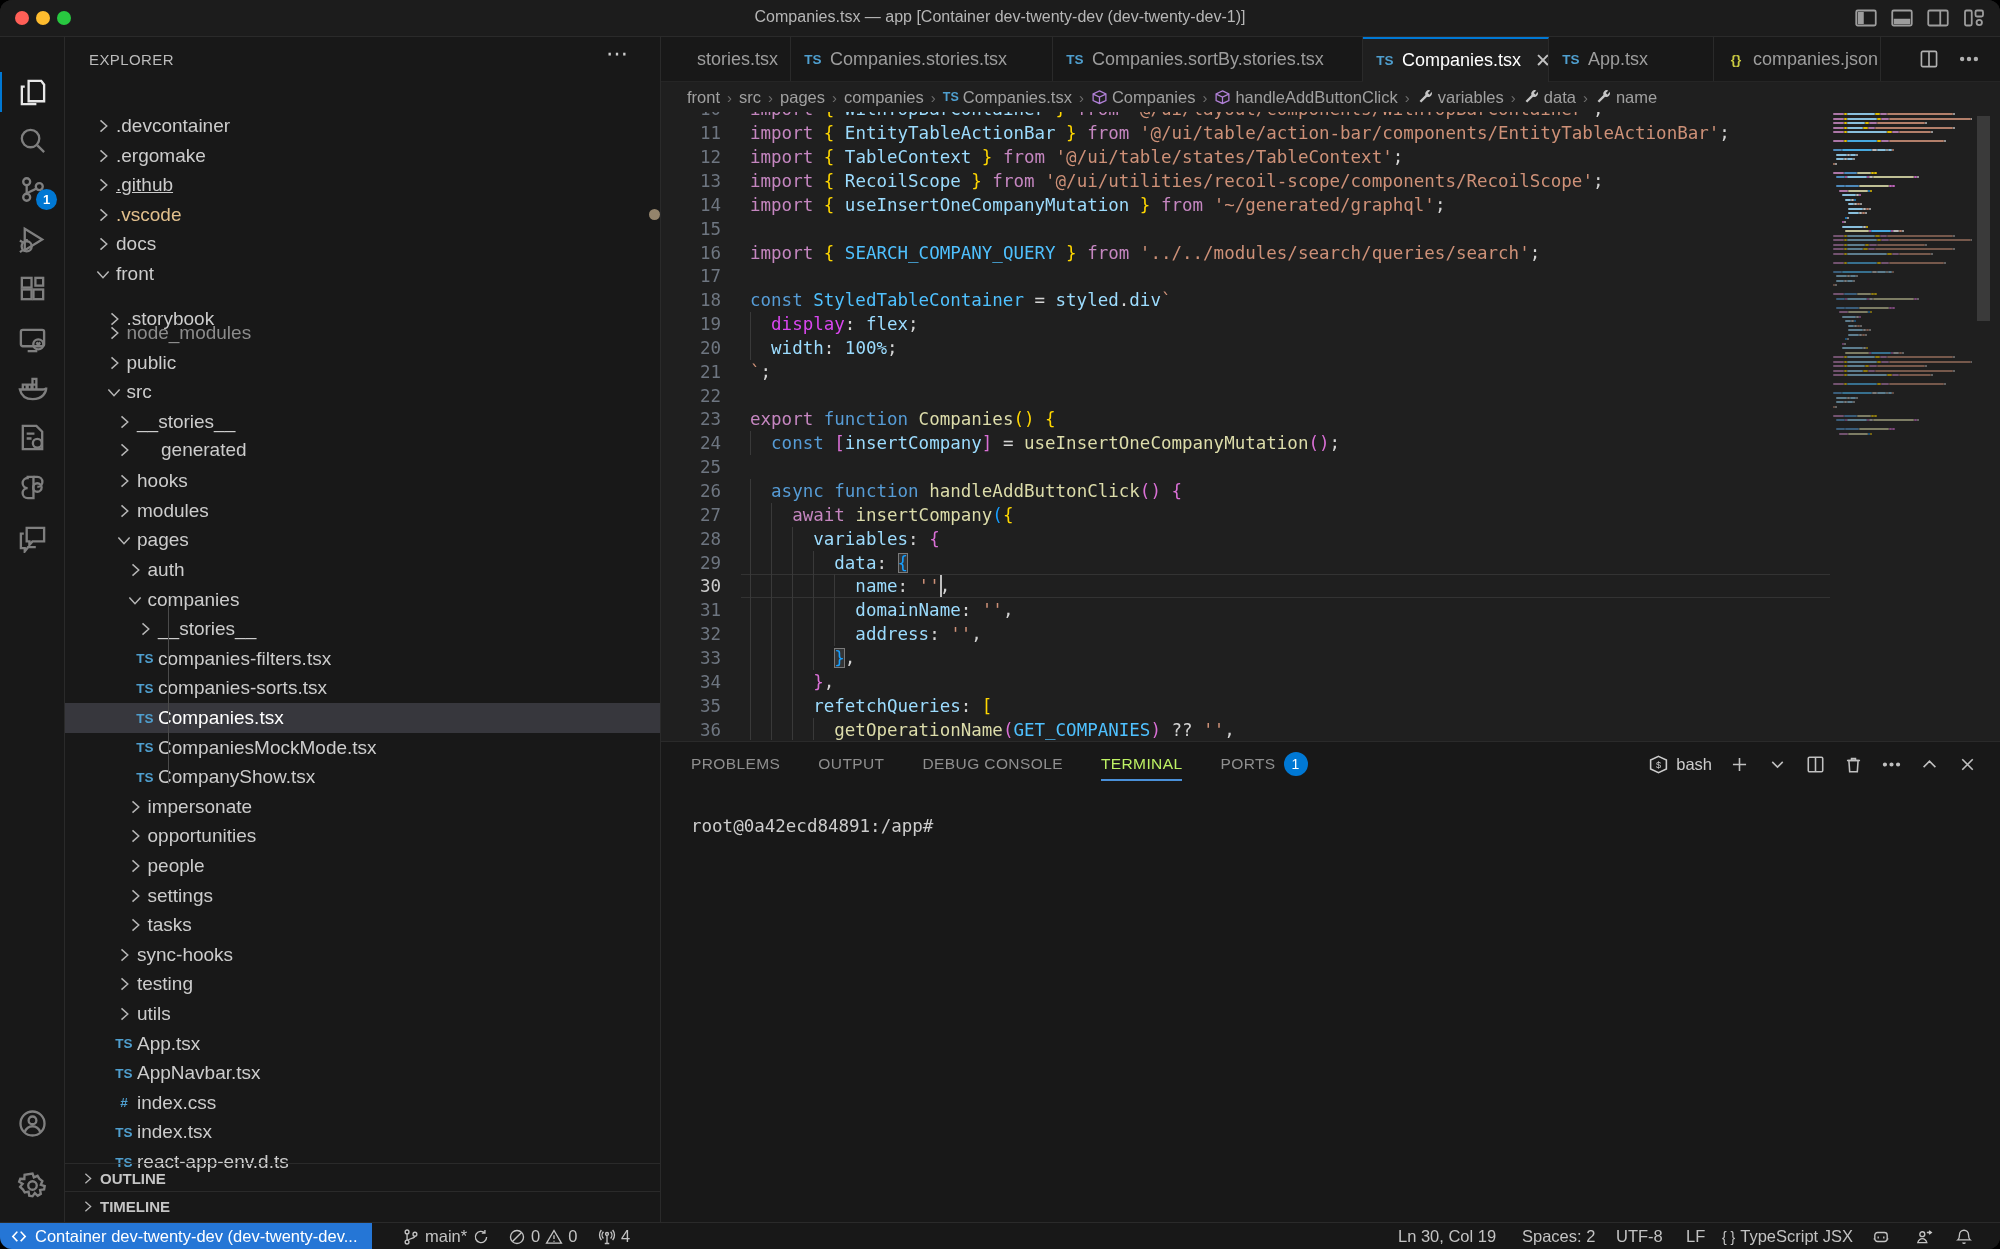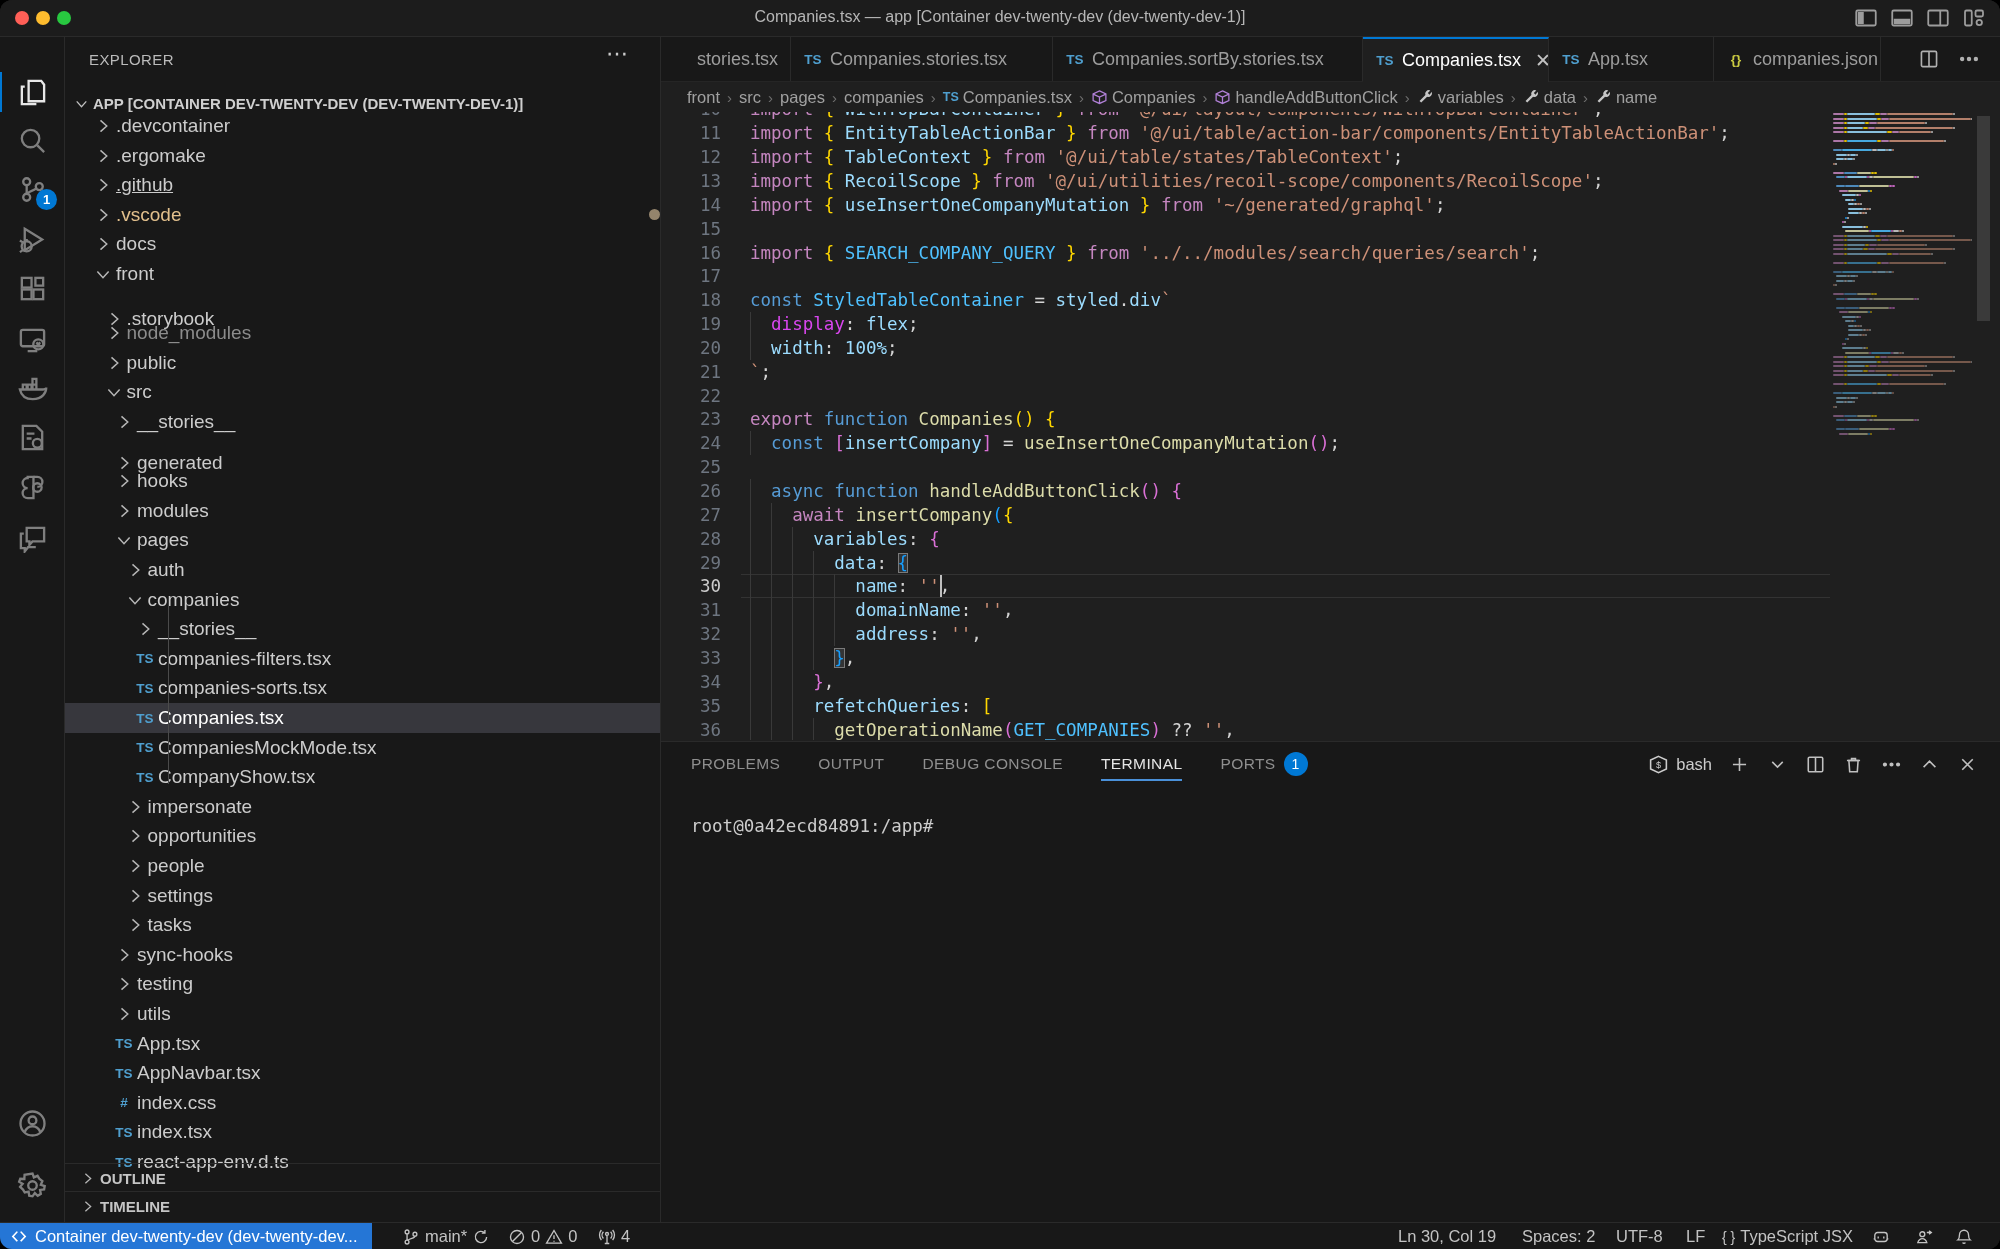--- a/index.html
+++ b/index.html
@@ -61,21 +61,21 @@
   
   #minimap{left:1831px;top:112px;width:141px;height:628px;background:#1f1f1f;overflow:hidden;}
   .mrow{position:relative;height:4.5px;}
   .mrow i{position:absolute;top:1px;height:2.4px;border-radius:1px;display:block;}
   #vsb{left:1974px;top:112px;width:20px;height:628px;}
   #vsb .thumb{position:absolute;left:3px;top:4px;width:13px;height:205px;background:rgba(130,130,130,.28);}
   
   #panel{left:661px;top:741px;width:1339px;height:481px;background:#181818;border-top:1px solid #2a2a2a;}
   #ptabs{position:absolute;left:30px;top:0;height:44px;display:flex;gap:38px;align-items:center;font-size:15.5px;letter-spacing:.4px;color:#8f8f8f;}
   .ptab{position:relative;height:44px;display:flex;align-items:center;gap:8px;}
-  .ptab.active{color:#e5e5e5;}
+  .ptab.active{color:#bef264;}
   .ptab.active::after{content:"";position:absolute;left:0;right:0;bottom:5px;height:2px;background:#4a90d9;}
   .pbadge{min-width:24px;height:24px;border-radius:12px;background:#0078d4;color:#fff;text-align:center;line-height:24px;font-size:14px;}
   #pactions{position:absolute;right:22px;top:0;height:44px;display:flex;align-items:center;gap:17px;color:#c0c0c0;}
   #pactions .ic{width:21px;height:21px;}
   #bashlbl{display:flex;align-items:center;gap:7px;font-size:16.5px;color:#cccccc;}
   #prompt{position:absolute;left:30px;top:74px;font-family:"DejaVu Sans Mono",monospace;font-size:17.5px;color:#cccccc;}
   
   #status{left:0;top:1222px;width:2000px;height:27px;background:#181818;border-top:1px solid #2a2a2a;font-size:16.5px;color:#c3c3c3;}
   #remote{position:absolute;left:0;top:0;height:27px;background:#2576d6;color:#fff;display:flex;align-items:center;padding:0 14px 0 10px;gap:7px;max-width:390px;}
   #remote .ic{width:18px;height:18px;}
@@ -227,28 +227,20 @@
             <circle cx="8" cy="8" r="2.2"></circle>
             <path d="M8 1.8l.7 2 1.9-.8.9 1.5 1.6 1.2-.8 1.9 2 .7-.3 1.7-2.1.3.4 2-1.6 1-1.5-1.4-1.2 1.7-1.7-.3-.3-2.1-2 .4-.9-1.5-1.5-1.4 1.3-1.6-1.8-1 .6-1.6 2.1.1.1-2.1z"></path>
           </svg>
         </span>
       </div>
     </div>
 
   <div class="abs" id="sidebar">
     <div id="sb-head">EXPLORER</div>
     <div id="sb-more">⋯</div>
-    <div id="sb-section">
-        <span class="ic ">
-          <svg viewBox="0 0 16 16" fill="none" stroke="currentColor" stroke-width="1.2">
-            <path d="M3.5 6l4.5 5 4.5-5"></path>
-          </svg>
-        </span>
-        <span>APP [CONTAINER DEV-TWENTY-DEV (DEV-TWENTY-DEV-1)]</span>
-      </div>
     <div id="tree">
         <div class="trow" style="top: 74px; padding-left: 28px;">
           <span class="chev ic">
             <svg viewBox="0 0 16 16" fill="none" stroke="currentColor" stroke-width="1.2">
               <path d="M6 3.5l5 4.5-5 4.5"></path>
             </svg>
           </span>
           <span style="color:#cccccc;margin-left:3px">.devcontainer</span>
         </div>
         <div class="trow" style="top: 103.6px; padding-left: 28px;">
@@ -325,21 +317,21 @@
           <span style="color:#cccccc;margin-left:3px">src</span>
         </div>
         <div class="trow" style="top: 370px; padding-left: 49px;">
           <span class="chev ic">
             <svg viewBox="0 0 16 16" fill="none" stroke="currentColor" stroke-width="1.2">
               <path d="M6 3.5l5 4.5-5 4.5"></path>
             </svg>
           </span>
           <span style="color:#cccccc;margin-left:3px">__stories__</span>
         </div>
-        <div class="trow" style="top: 411px; padding-left: 49px;">
+        <div class="trow" style="top: 398px; padding-left: 49px; gap: 24px;">
           <span class="chev ic">
             <svg viewBox="0 0 16 16" fill="none" stroke="currentColor" stroke-width="1.2">
               <path d="M6 3.5l5 4.5-5 4.5"></path>
             </svg>
           </span>
           <span style="color:#cccccc;margin-left:3px">generated</span>
         </div>
         <div class="trow" style="top: 429.2px; padding-left: 49px;">
           <span class="chev ic">
             <svg viewBox="0 0 16 16" fill="none" stroke="currentColor" stroke-width="1.2">

